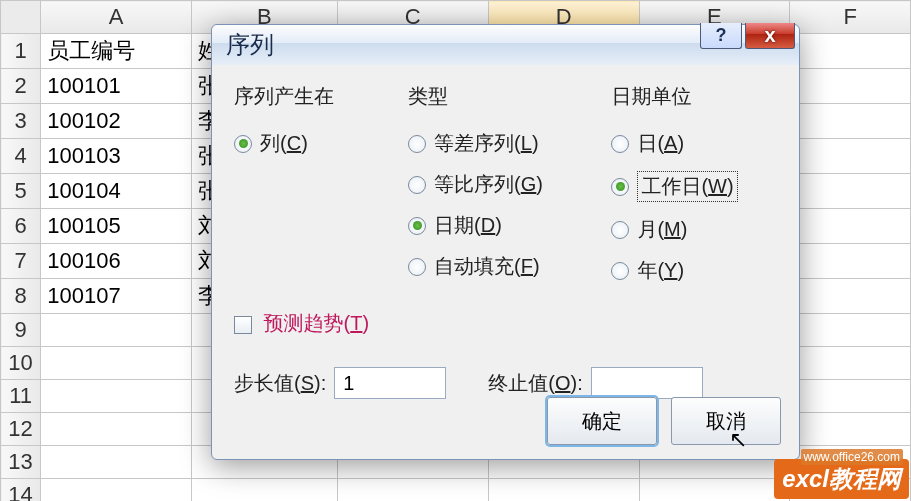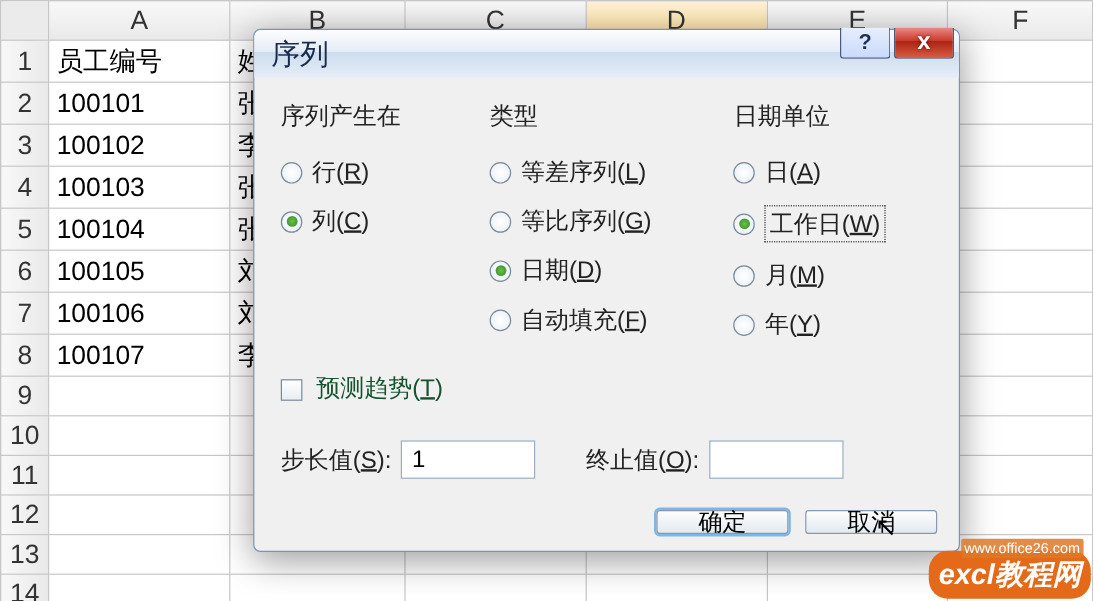--- a/index.html
+++ b/index.html
@@ -28,32 +28,32 @@
 .groups { display: flex; gap: 28px; }
 .group { display: flex; flex-direction: column; gap: 14px; }
 .group-title { margin-bottom: 6px; }
 .opt { display: flex; align-items: center; gap: 8px; }
 .radio { width: 18px; height: 18px; border: 1px solid #7a8a9a; border-radius: 50%; background: radial-gradient(#fff,#e7eef5); display: inline-flex; align-items: center; justify-content: center; }
 .radio.on::after { content:""; width: 9px; height: 9px; border-radius:50%; background: radial-gradient(#6bbf4a,#2f8e1d); }
 .focusbox { border: 1px dotted #333; padding: 1px 3px; }
 .under { text-decoration: underline; }
 
 .checkbox { width: 18px; height: 18px; border: 1px solid #7a8a9a; background: linear-gradient(#fff,#e8eef3); display: inline-block; vertical-align: middle; margin-right: 6px; }
-.trend { margin-top: 26px; color: #14532d; }
+.trend { margin-top: 26px; color: #be185d; }
 
 .row-inputs { margin-top: 30px; display: flex; align-items: center; gap: 8px; }
 .txt { width: 112px; height: 32px; border: 1px solid #9aaac0; background: #fff; padding: 2px 8px; font-size: 20px; }
 
 .dlg-btns { position: absolute; right: 18px; bottom: 14px; display: flex; gap: 14px; }
-.btn { width: 110px; height: 20px; border: 1px solid #8a98ad; background: linear-gradient(#fdfdfd,#e4e9ef); font-size: 20px; display:flex;align-items:center;justify-content:center;border-radius:3px; }
+.btn { width: 110px; height: 48px; border: 1px solid #8a98ad; background: linear-gradient(#fdfdfd,#e4e9ef); font-size: 20px; display:flex;align-items:center;justify-content:center;border-radius:3px; }
 .btn.primary { box-shadow: 0 0 0 2px #7db7e8; }
 .cursor { position: absolute; left: 517px; bottom: 6px; font-size: 22px; color:#000; pointer-events:none; }
 
 .watermark { position: absolute; right: 2px; bottom: 2px; display: flex; align-items: center; gap: 6px; }
-.wm-badge { background: #e46a1a; color:#fff; padding:4px 8px; border-radius:16px; font-size:24px; font-style: italic; font-weight:bold; }
+.wm-badge { background: #e46a1a; color:#fff; padding:4px 8px; border-radius:4px; font-size:24px; font-style: italic; font-weight:bold; }
 .wm-url { color:#fff; font-size:12px; background: rgba(220,120,40,.85); padding:1px 3px; border-radius:2px; position:absolute; right:6px; bottom:34px;}
 </style>
 </head>
 <body>
 
 <table class="sheet">
   <tbody>
       <tr>
     <th class="corner"></th>
     <th class="col-h col-A">A</th>
@@ -198,24 +198,20 @@
     <div class="win-btns">
       <div class="win-btn win-help">?</div>
       <div class="win-btn win-close">x</div>
     </div>
   </div>
   <div class="body">
     <div class="groups">
       <div class="group" style="width:150px">
         <div class="group-title">序列产生在</div>
         <label class="opt">
-            <span class="radio"></span>
-            <span><span>行(</span><span class="under">R</span><span>)</span></span>
-          </label>
-        <label class="opt">
             <span class="radio on"></span>
             <span><span>列(</span><span class="under">C</span><span>)</span></span>
           </label>
       </div>
       <div class="group" style="width:180px">
         <div class="group-title">类型</div>
         <label class="opt">
             <span class="radio"></span>
             <span><span>等差序列(</span><span class="under">L</span><span>)</span></span>
           </label>

